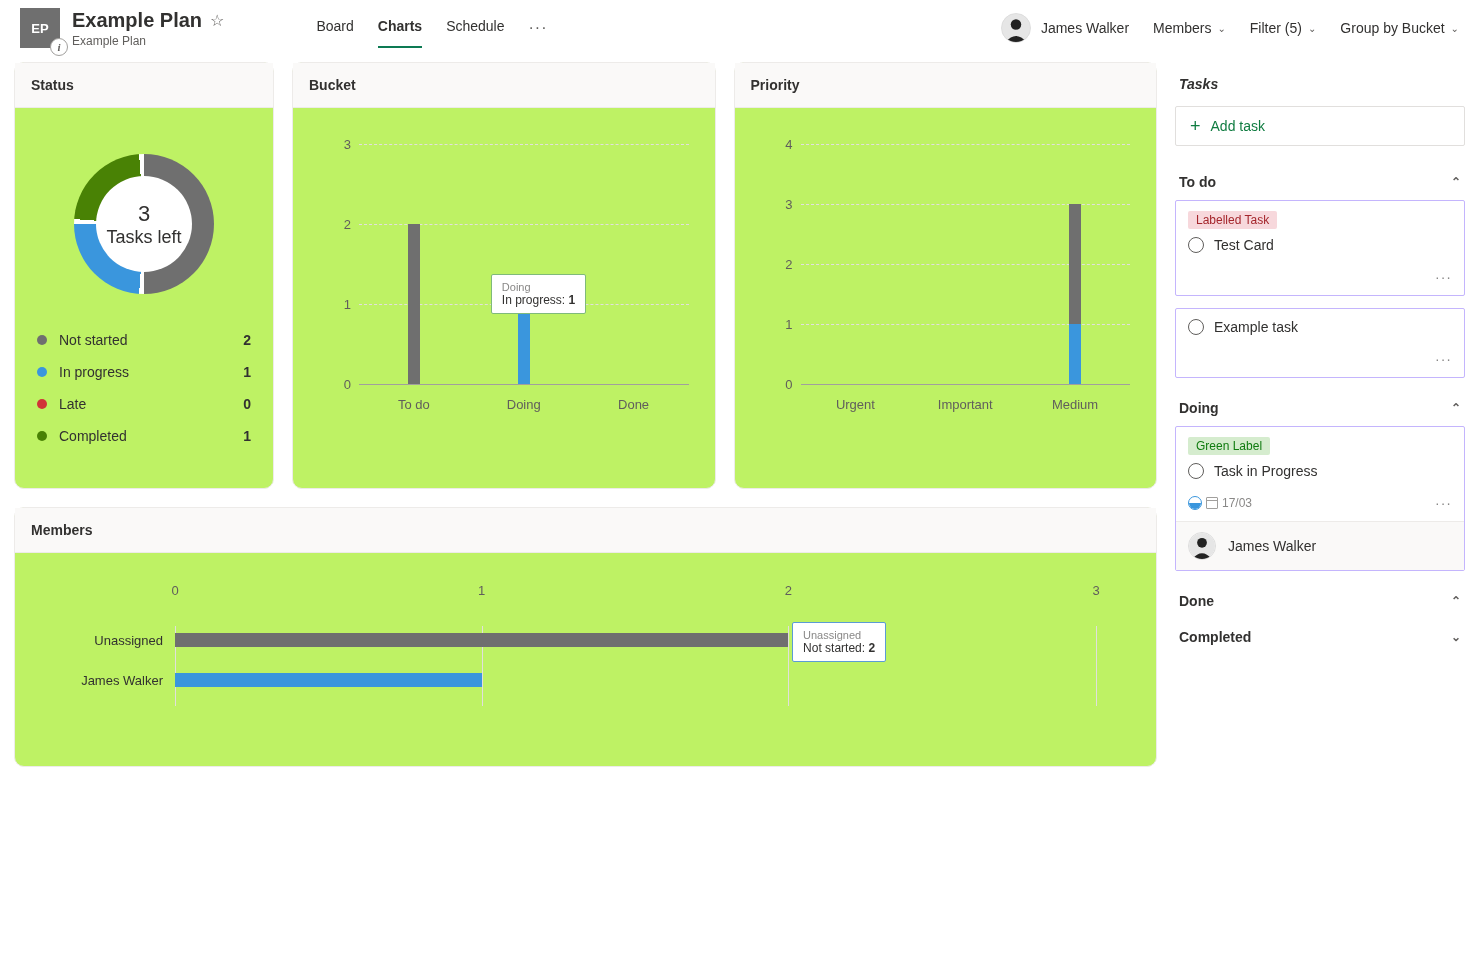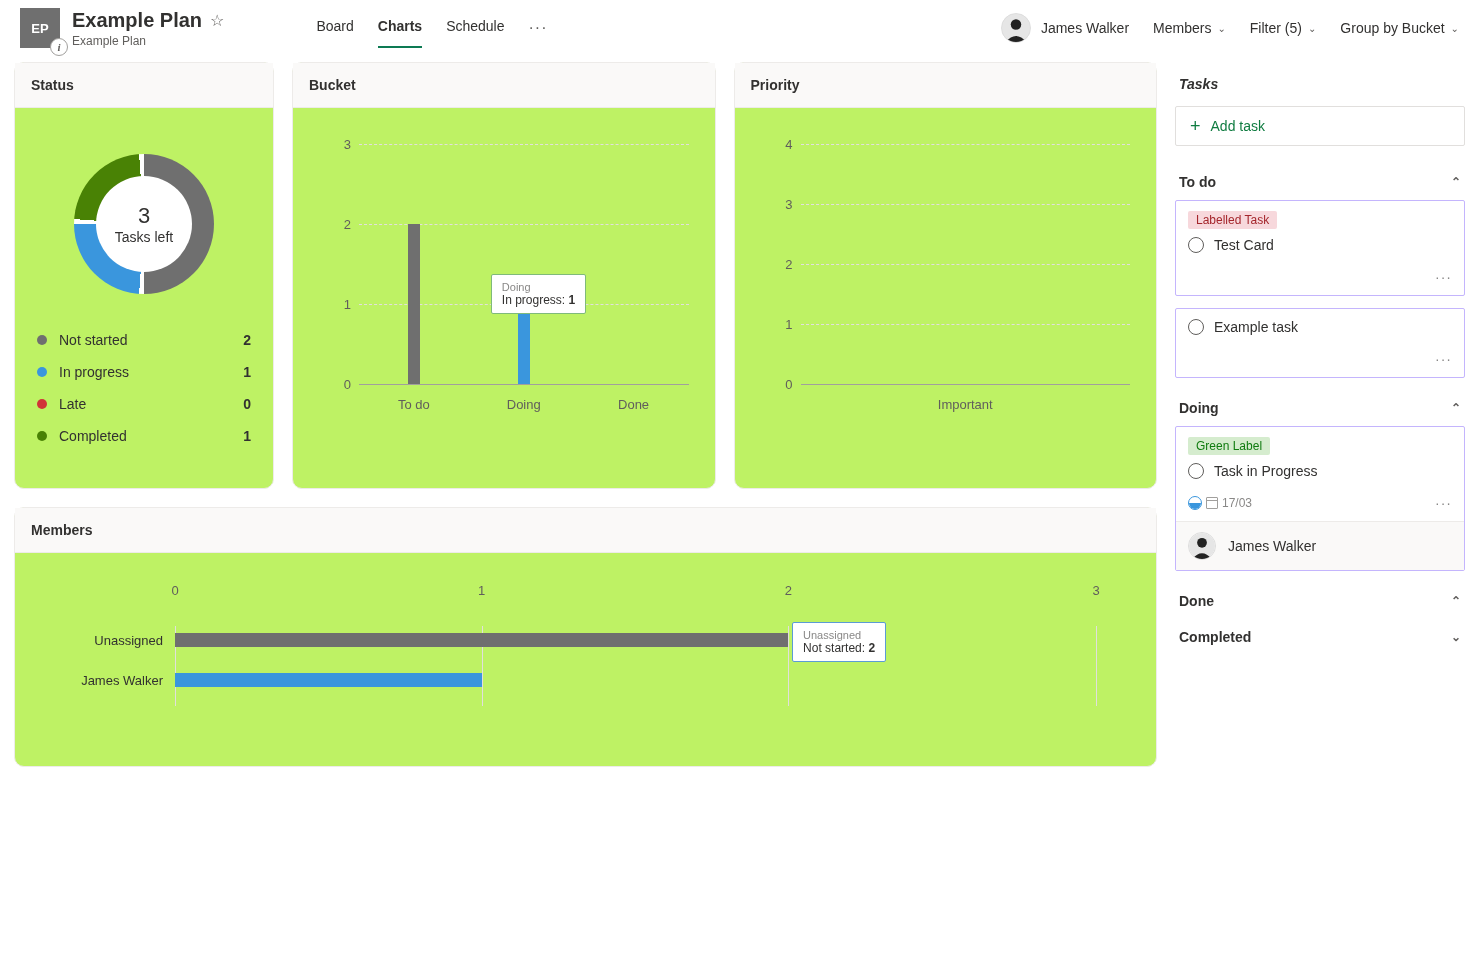--- a/index.html
+++ b/index.html
@@ -28,21 +28,21 @@
 .charts-col { flex: 1; }
 .charts-row { display: flex; gap: 18px; }
 .card { background: #bef264; border: 1px solid #edebe9; border-radius: 10px; flex: 1; }
 .card-header { background: #faf9f8; border-bottom: 1px solid #edebe9; padding: 14px 16px; font-weight: 600; color: #323130; }
 .card-body { padding: 16px; }
 
 .donut-wrap { display: flex; justify-content: center; padding: 30px 0 30px 0; }
 .donut { width: 140px; height: 140px; border-radius: 50%; position: relative; }
 .donut-center { position: absolute; top: 22px; left: 22px; width: 96px; height: 96px; border-radius: 50%; background: #fff; display: flex; flex-direction: column; align-items: center; justify-content: center; }
 .donut-num { font-size: 22px; }
-.donut-label { font-size: 14px; color: #323130; }
+.donut-label { font-size: 18px; color: #323130; }
 .legend { padding: 0 6px 20px 6px; }
 .legend-row { display: flex; align-items: center; padding: 8px 0; }
 .legend-dot { width: 10px; height: 10px; border-radius: 50%; margin-right: 12px; }
 .legend-label { flex: 1; }
 .legend-val { font-weight: 600; }
 
 .bar-chart { position: relative; height: 310px; padding: 20px 10px 0 50px; }
 .bar-y-axis { position: absolute; left: 10px; top: 20px; bottom: 50px; width: 40px; }
 .bar-y-tick { position: absolute; right: 8px; font-size: 13px; color: #605e5c; transform: translateY(-50%); }
 .bar-grid { position: absolute; left: 50px; right: 10px; border-top: 1px dashed #e1dfdd; }
@@ -227,21 +227,32 @@
               <div class="bar-y-tick" style="top:100%">0</div>
             </div>
             <div class="bar-grid" style="top:20px"></div>
             <div class="bar-grid" style="top:80px"></div>
             <div class="bar-grid" style="top:140px"></div>
             <div class="bar-grid" style="top:200px"></div>
             <div class="bar-baseline" style="top:260px"></div>
             <div class="bar-plot">
               <div class="bar-group">
                 <div class="bar-stack"></div>
+                <div class="bar-x-label">Urgent</div>
+              </div>
+              <div class="bar-group">
+                <div class="bar-stack"></div>
                 <div class="bar-x-label">Important</div>
+              </div>
+              <div class="bar-group">
+                <div class="bar-stack">
+                  <div class="bar-seg" style="height:50%;background:#6f6f6f"></div>
+                  <div class="bar-seg" style="height:25%;background:#3a96dd"></div>
+                </div>
+                <div class="bar-x-label">Medium</div>
               </div>
             </div>
           </div>
         </div>
       </div>
     </div>
 
     <div class="card members-card">
       <div class="card-header">Members</div>
       <div class="members-body">

